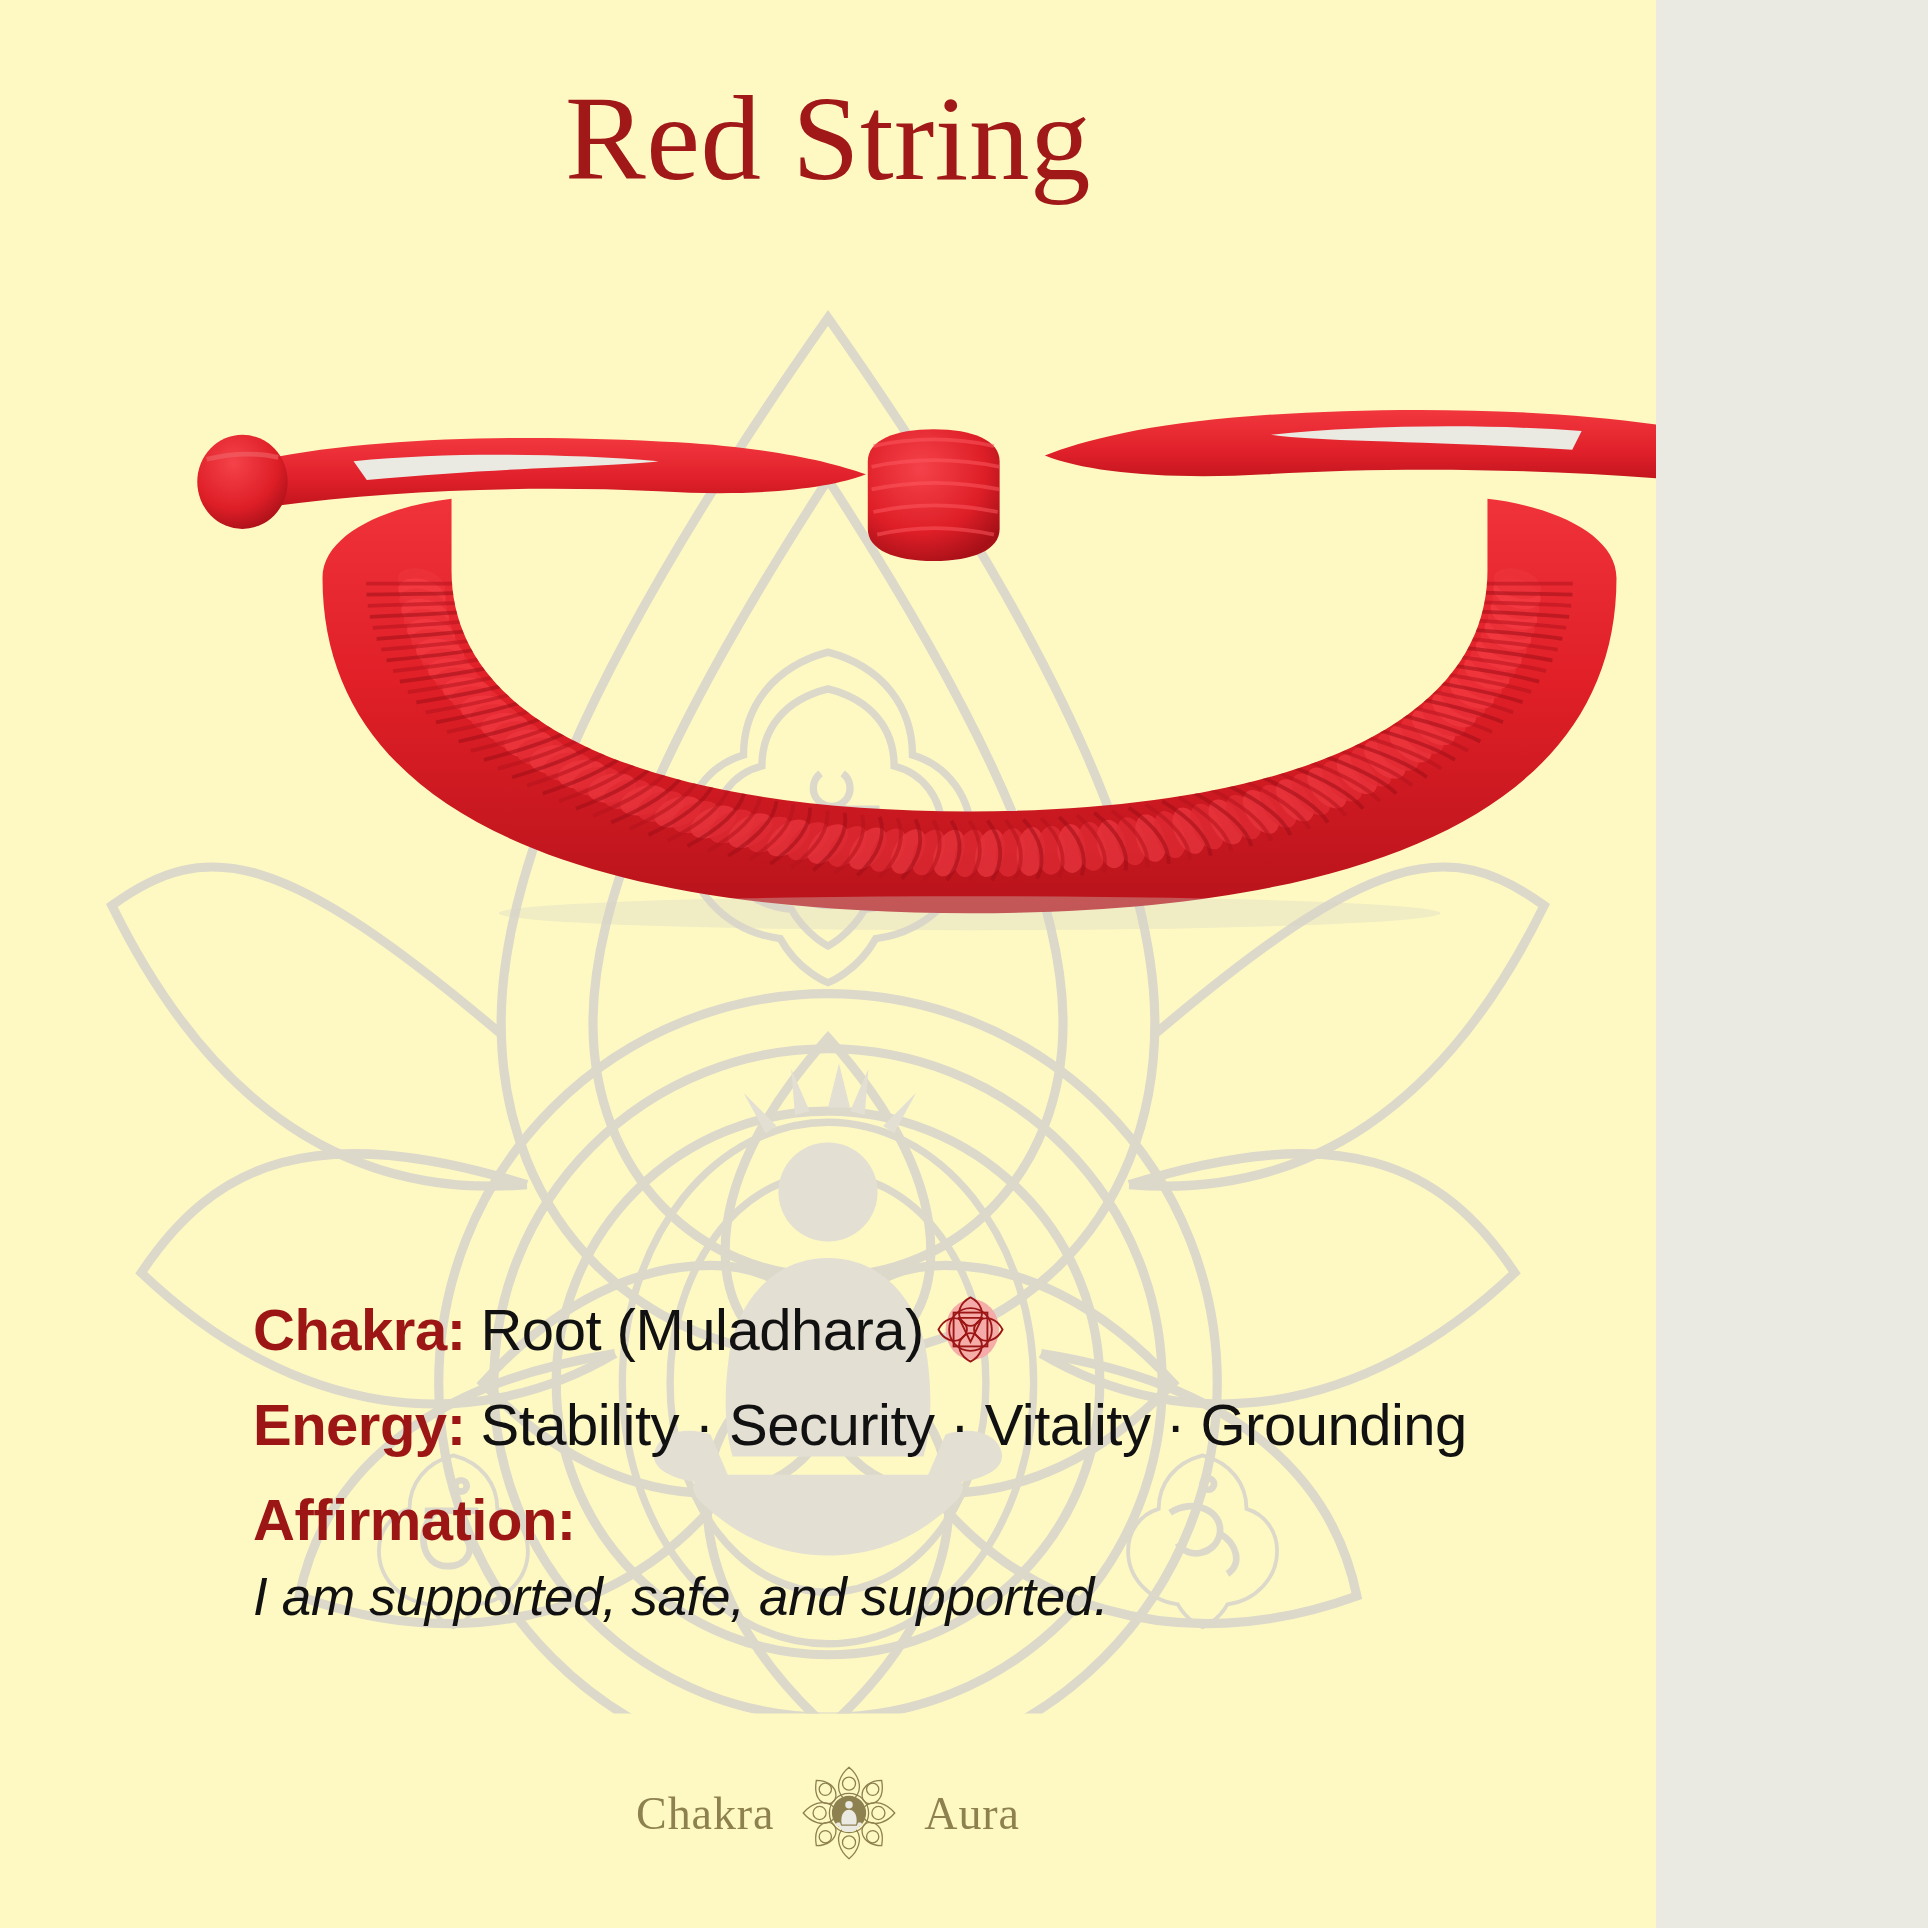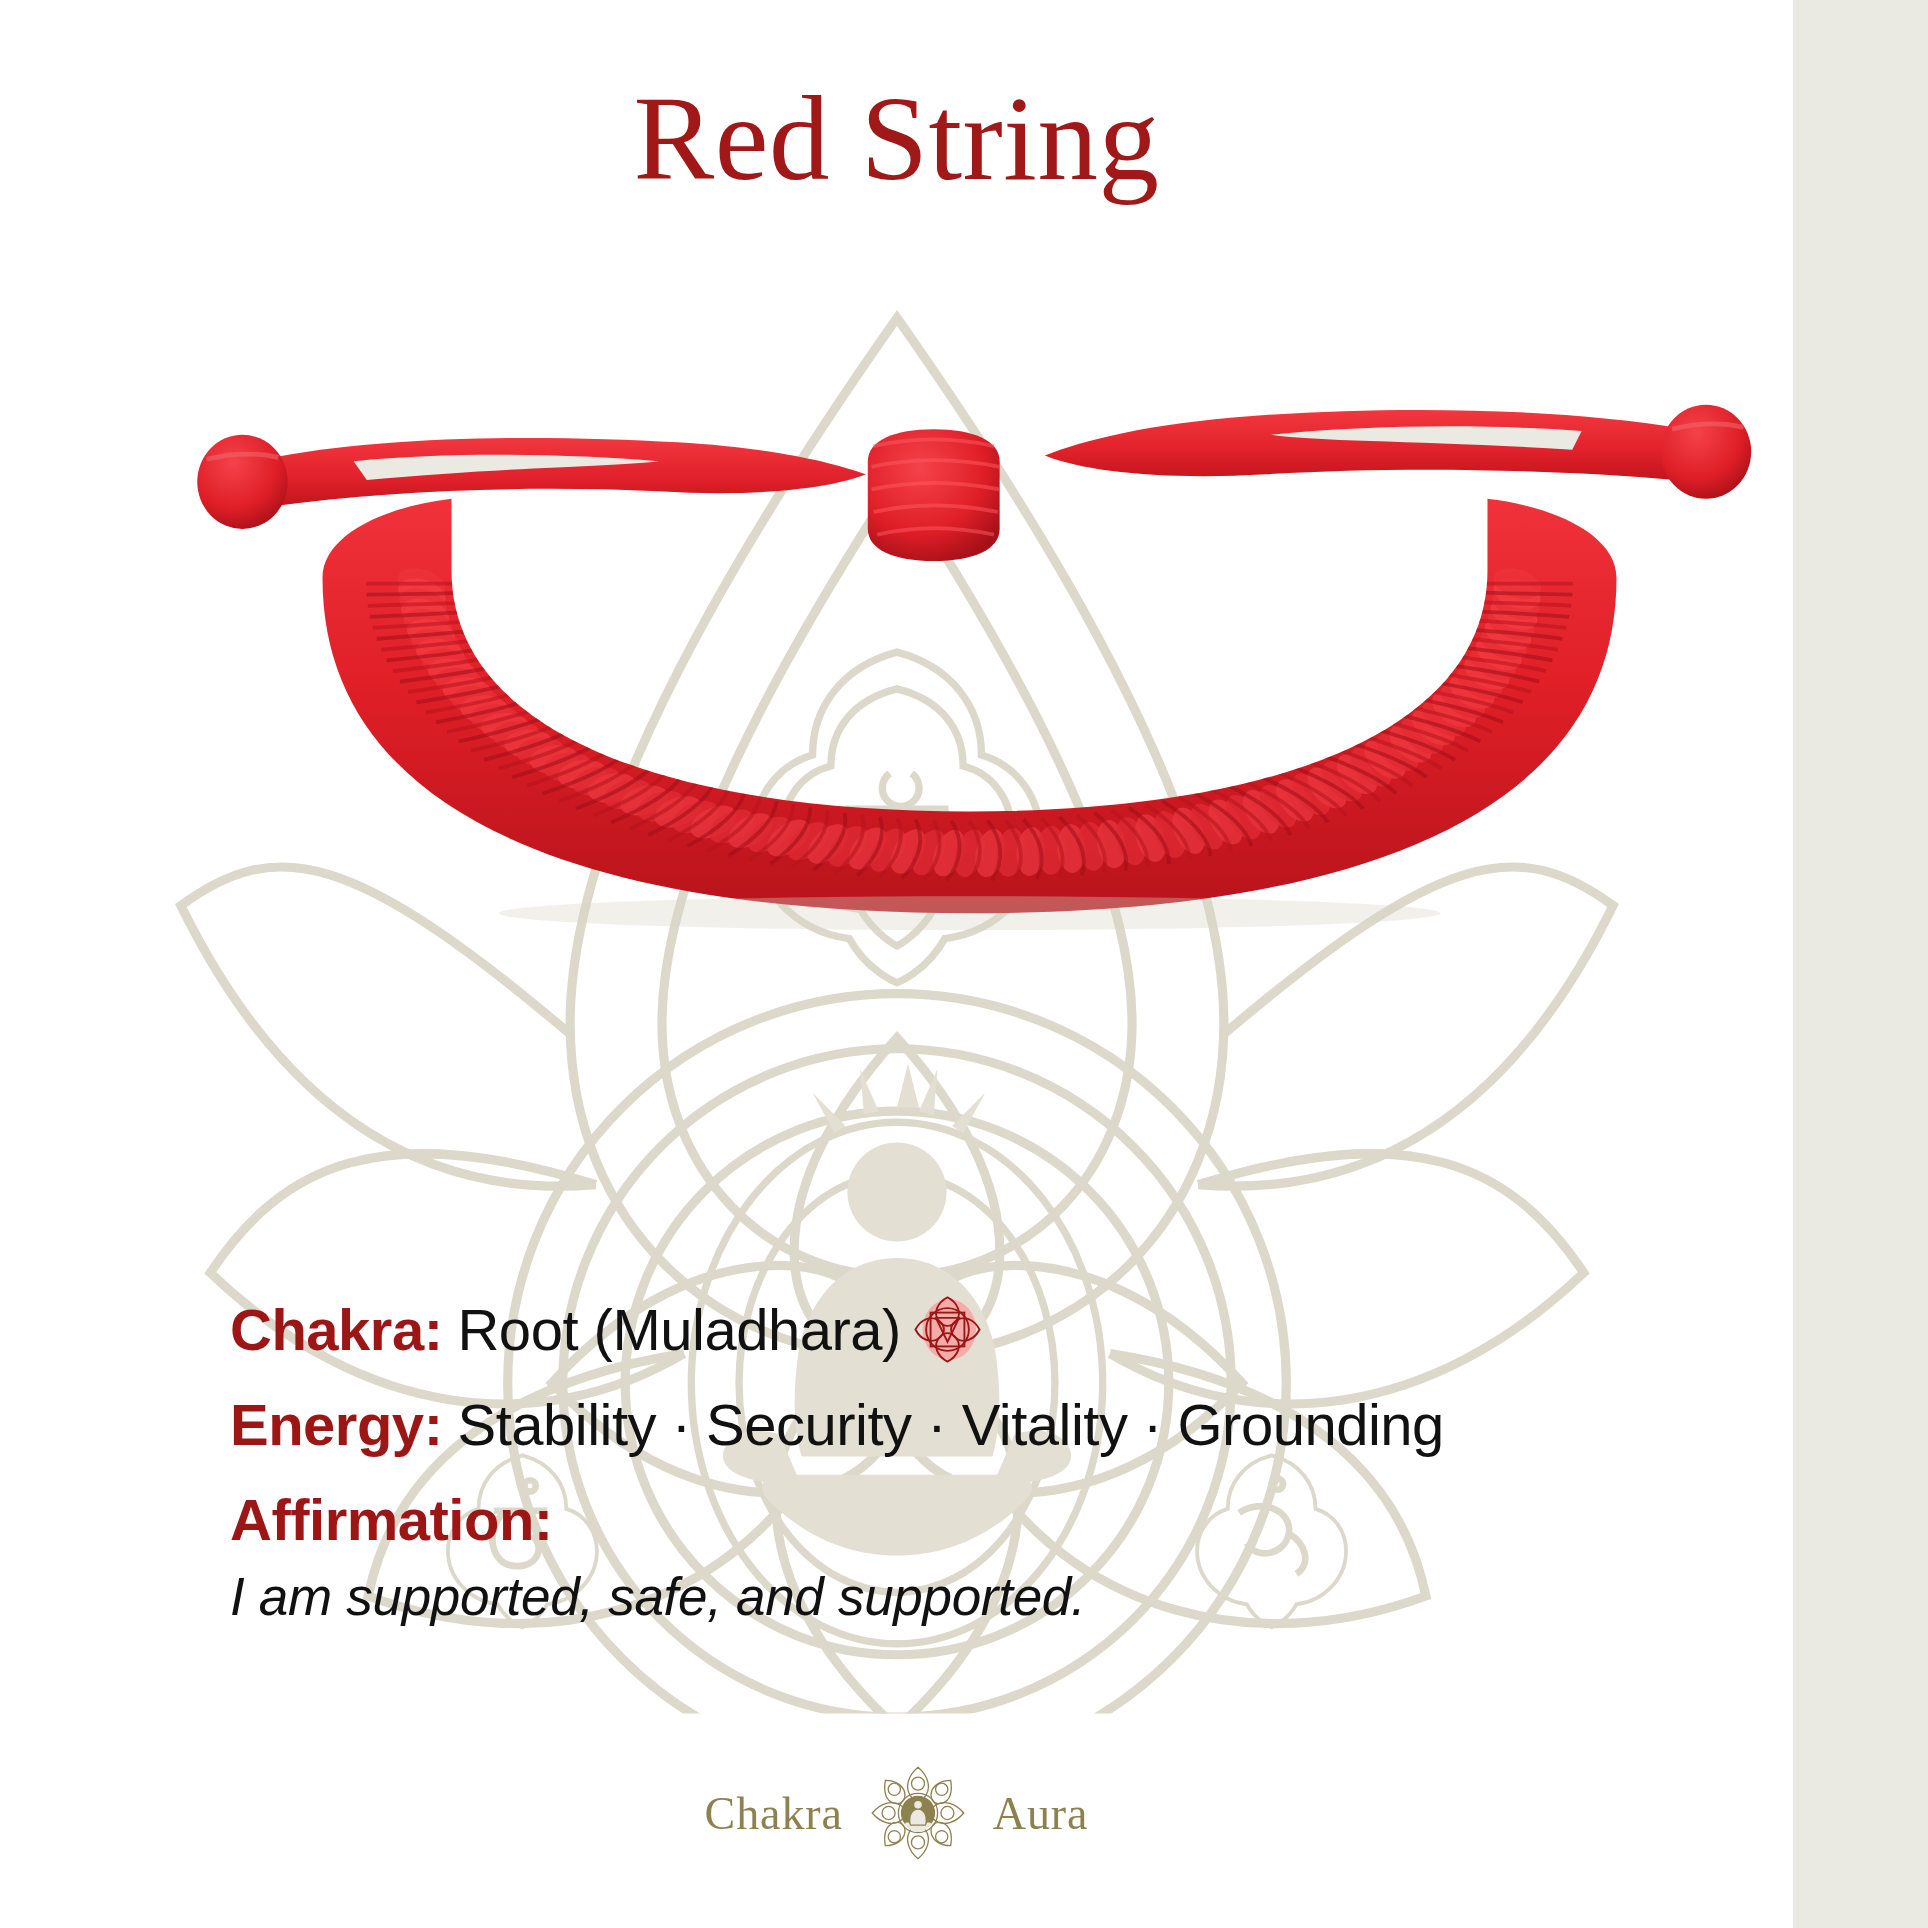--- a/index.html
+++ b/index.html
@@ -4,22 +4,22 @@
 <style>
   html,body{margin:0;padding:0;}
   body{
     width:1928px;height:1928px;
     background:#ebeae2;
     font-family:"Liberation Sans", sans-serif;
     overflow:hidden;
   }
   .card{
     position:relative;
-    width:1793px;height:1928px;
-    background:#ffffff;
+    width:1656px;height:1928px;
+    background:#fef9c3;
     overflow:hidden;
   }
 
   
   .watermark{
     position:absolute;
     left:50%;top:979px;
     transform:translate(-50%,-50%);
     width:1469px;height:1469px;
     pointer-events:none;
@@ -42,21 +42,21 @@
   .product{
     position:absolute;
     left:169px;top:348px;
     width:1601px;height:603px;
     pointer-events:none;
   }
 
   
   .info{
     position:absolute;
-    left:230px;top:1285px;
+    left:253px;top:1285px;
     width:1488px;
   }
   .row{
     display:flex;
     align-items:center;
     white-space:nowrap;
   }
   .row.chakra{margin-bottom:17px;}
   .row.energy{margin-bottom:28px;}
   .label{

